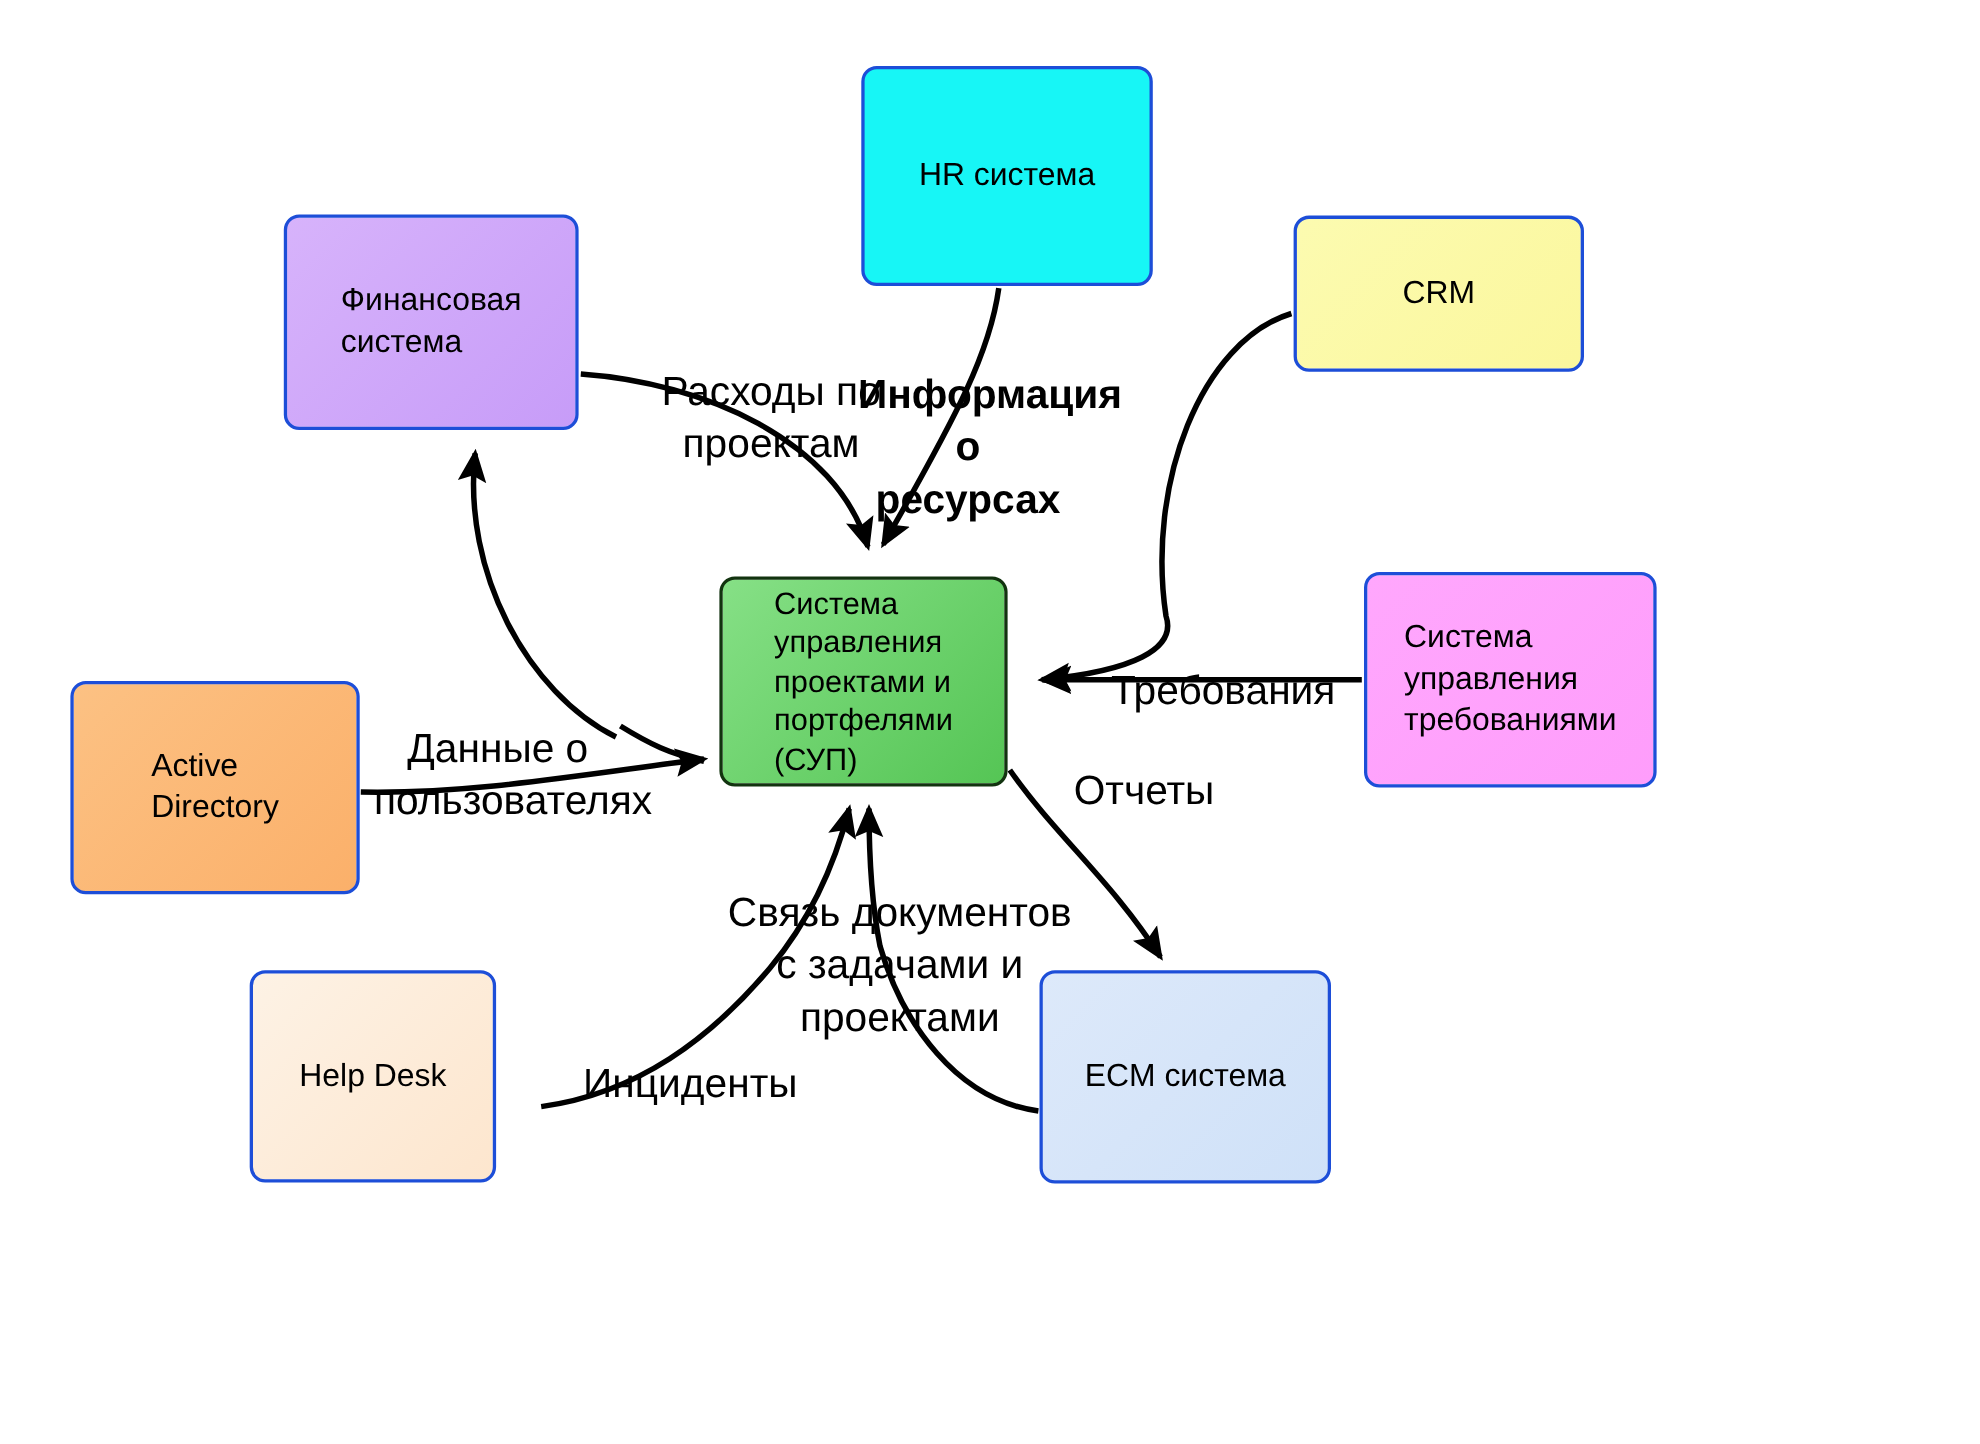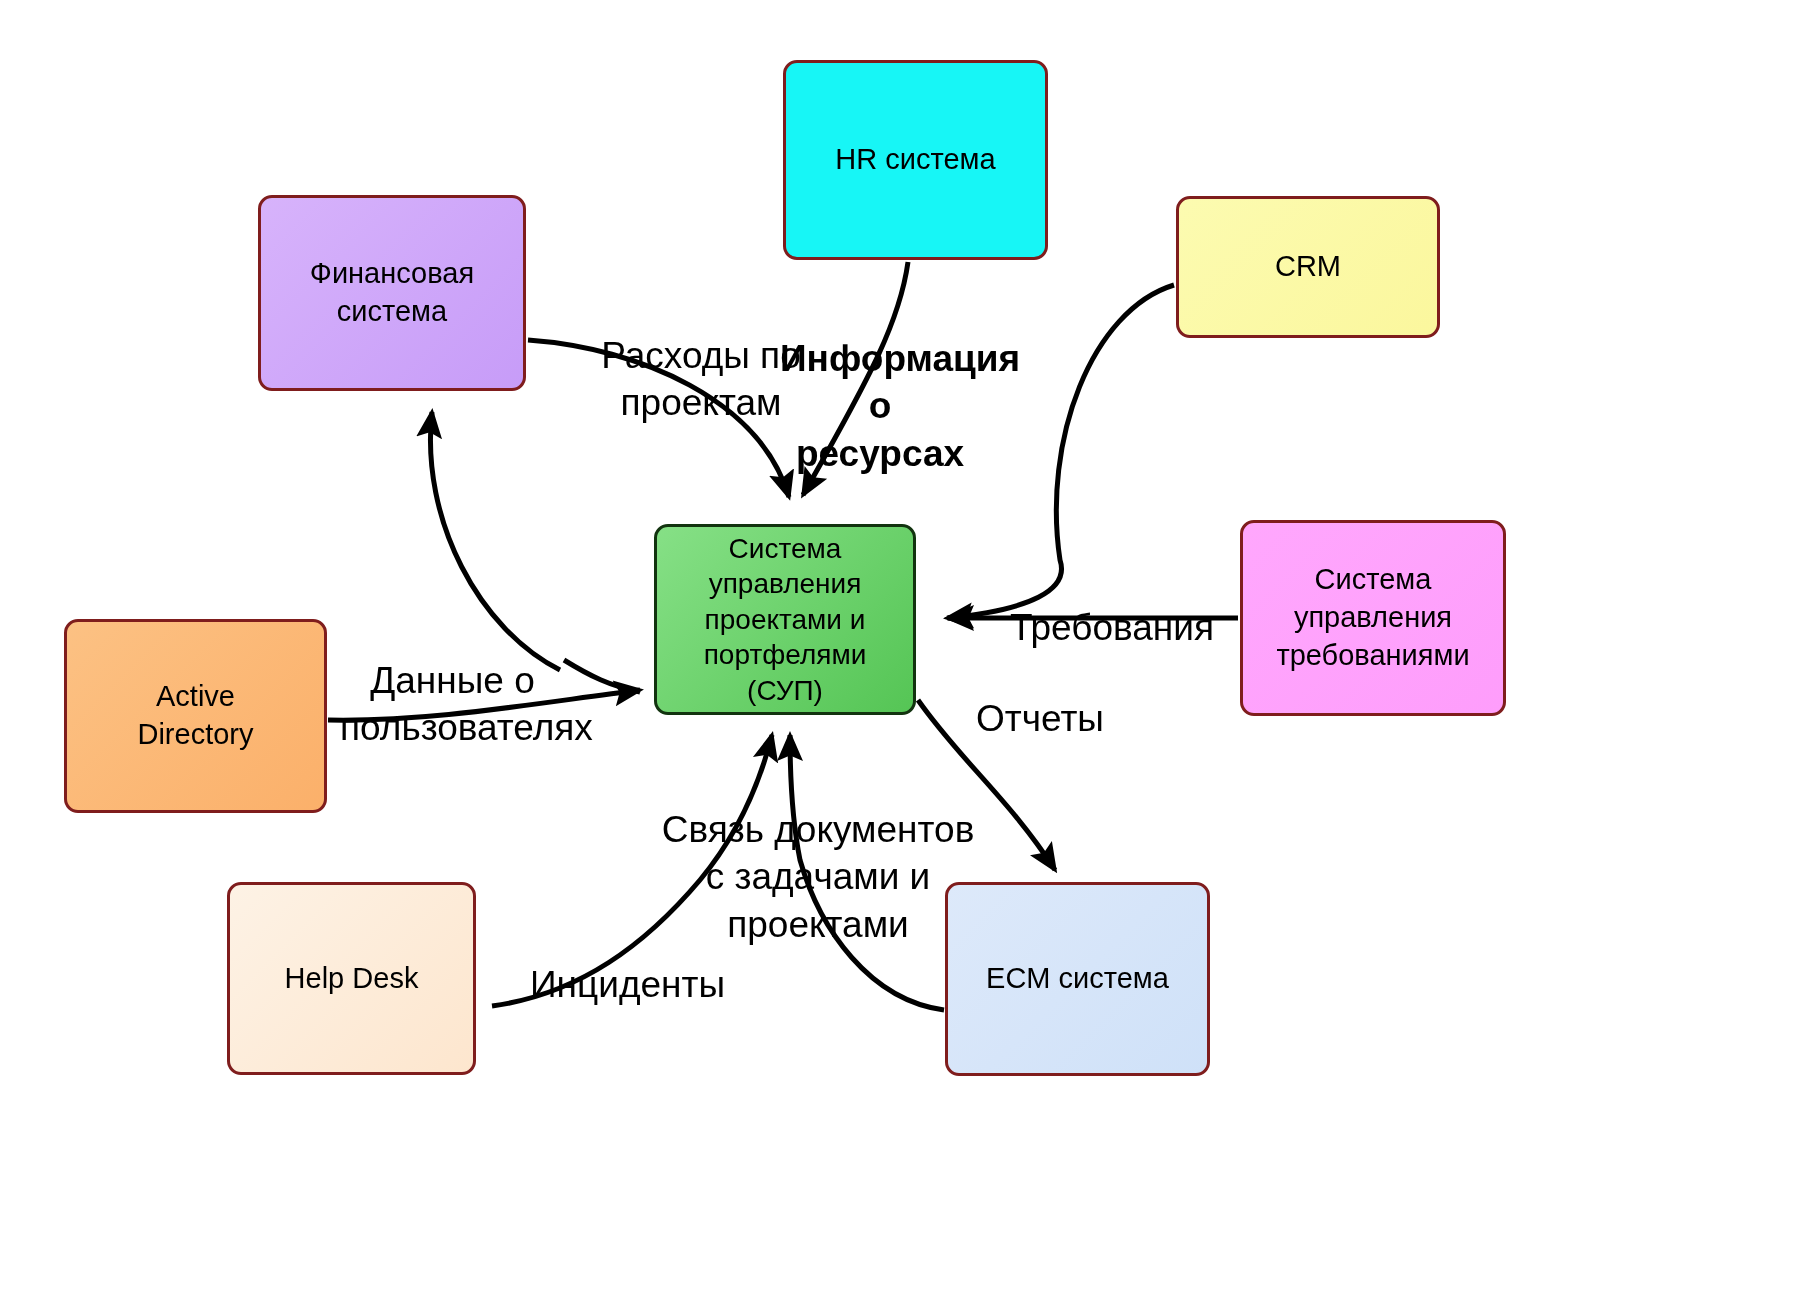--- a/index.html
+++ b/index.html
@@ -19,26 +19,26 @@
     position: absolute;
     left: 0;
     top: 0;
     width: 1800px;
     height: 1313px;
     pointer-events: none;
   }
   .node {
     position: absolute;
     box-sizing: border-box;
-    border: 3px solid #7f1d1d;
+    border: 3px solid #1d4ed8;
     border-radius: 14px;
     display: flex;
     align-items: center;
     justify-content: center;
-    text-align: center;
+    text-align: left;
     color: #000000;
     font-size: 29px;
     line-height: 1.30;
     padding: 6px 10px;
     white-space: pre-line;
   }
   .edge-label {
     position: absolute;
     color: #000000;
     font-size: 37px;
@@ -100,21 +100,21 @@
               border-color:#12330f; font-size:28px; line-height:1.27;">Система
 управления
 проектами и
 портфелями
 (СУП)</div>
 
   <div class="node" id="node-ad" style="left:64px; top:619px; width:263px; height:194px;
               background:linear-gradient(135deg,#fcc183,#fbb06a);">Active
 Directory</div>
 
-  <div class="node" id="node-helpdesk" style="left:227px; top:882px; width:249px; height:193px;
+  <div class="node" id="node-helpdesk" style="left:227px; top:882px; width:224px; height:193px;
               background:linear-gradient(135deg,#fdf2e5,#fde6ce);">Help Desk</div>
 
   <div class="node" id="node-ecm" style="left:945px; top:882px; width:265px; height:194px;
               background:linear-gradient(135deg,#dde9fa,#cfe1f8);">ECM система</div>
 
   <div class="edge-label" style="left:601px; top:332px; width:200px;">Расходы по
 проектам</div>
 
   <div class="edge-label" style="left:780px; top:335px; width:200px;font-weight:bold;">Информация
 о ресурсах</div>

